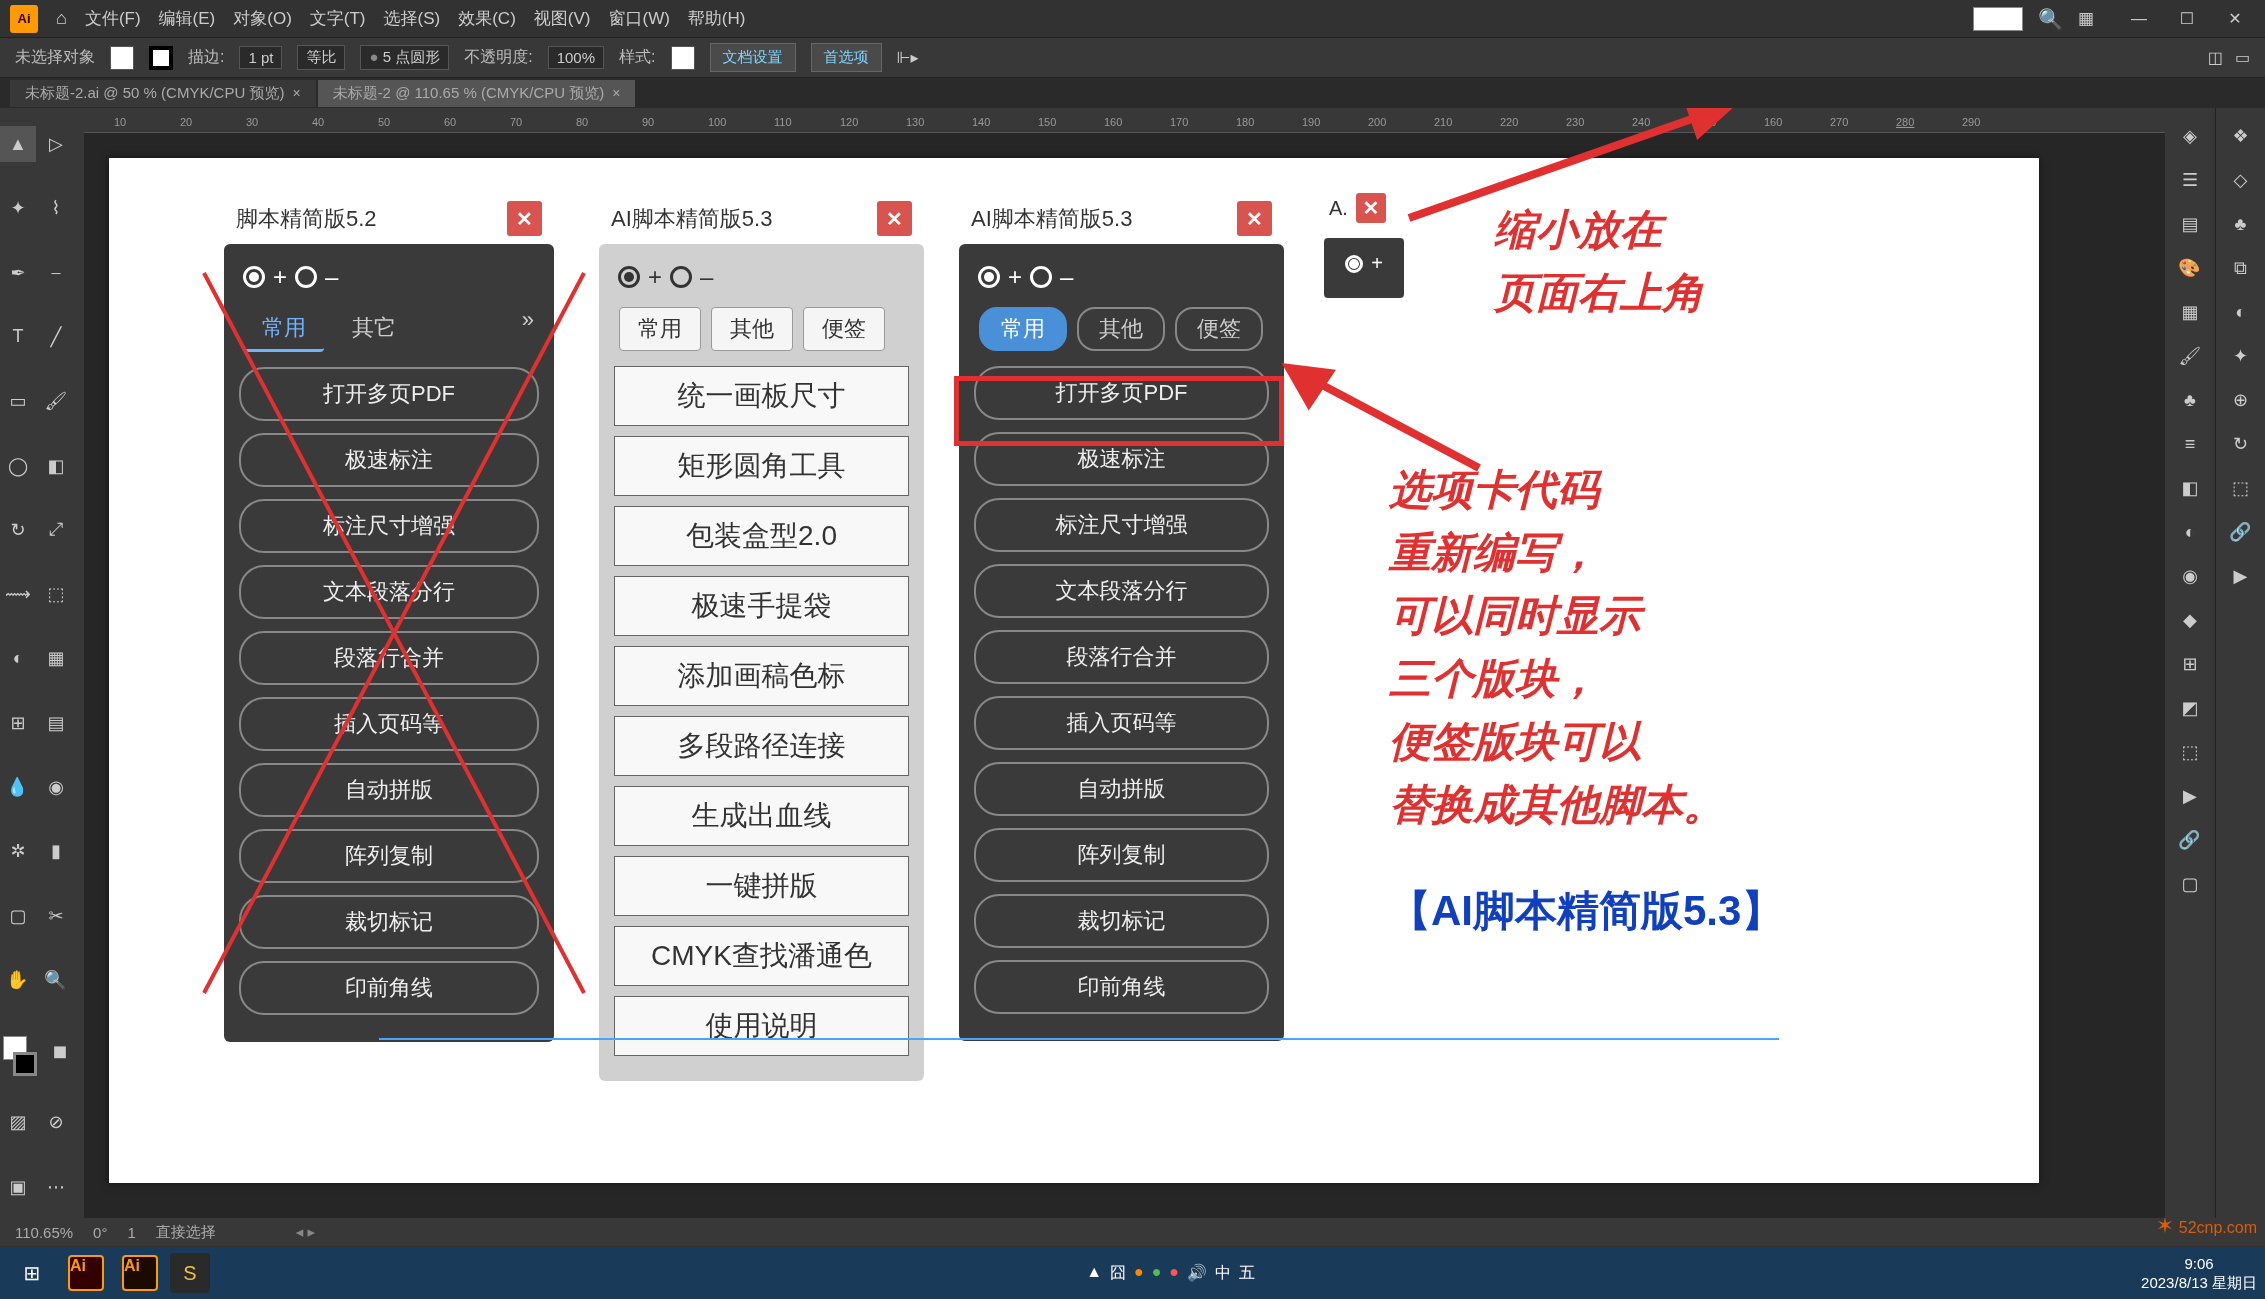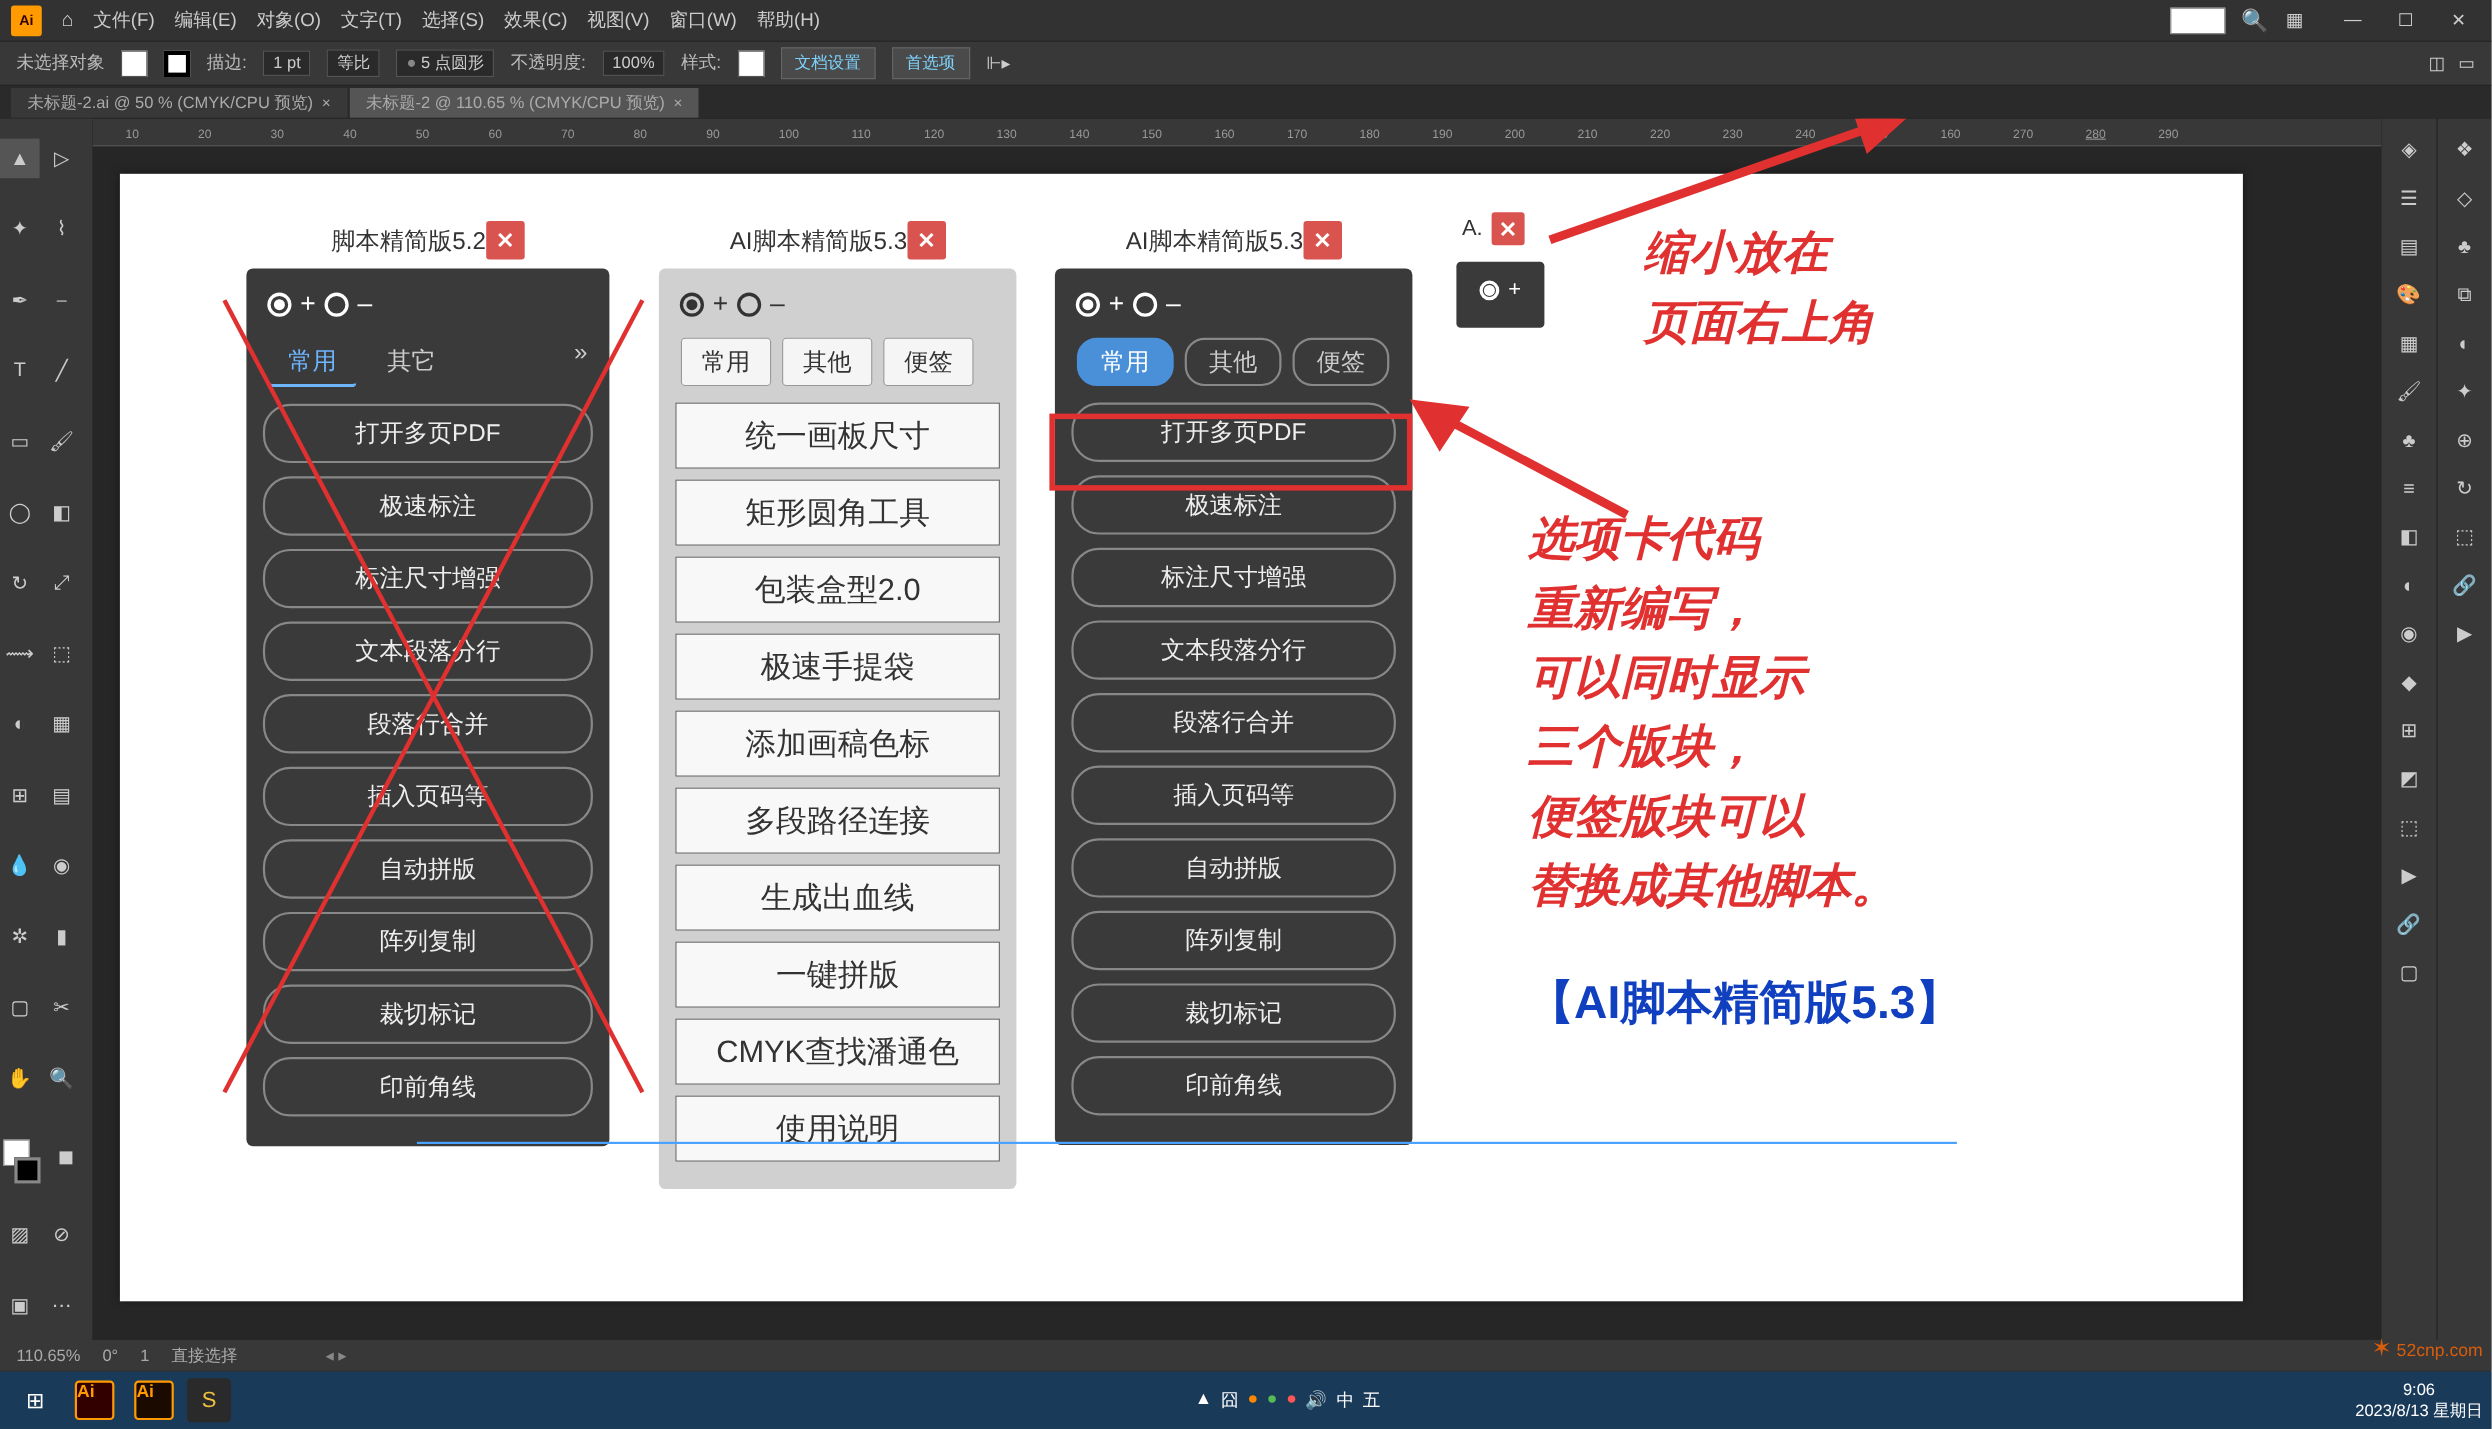--- a/index.html
+++ b/index.html
@@ -37,21 +37,21 @@
 .panel-icon{width:40px;height:40px;display:flex;align-items:center;justify-content:center;color:#ccc;font-size:18px;border-radius:3px}
 .statusbar{height:28px;background:#383838;display:flex;align-items:center;padding:0 15px;color:#aaa;font-size:15px;gap:20px}
 .taskbar{height:52px;background:#1a3a5a;display:flex;align-items:center;padding:0 8px;gap:6px;position:absolute;bottom:0;width:100%}
 .tb-icon{width:48px;height:42px;display:flex;align-items:center;justify-content:center;color:#fff;font-size:20px;border-radius:3px}
 .tb-ai{background:#330000;color:#ff9a00;width:36px;height:36px;font-weight:bold;font-size:16px;border-radius:4px;border:2px solid #ff9a00}
 .tb-ai.dark{background:#1a0a00}
 .tb-time{margin-left:auto;color:#fff;text-align:center;font-size:15px;line-height:1.3}
 .tray-icons{display:flex;gap:8px;color:#fff;font-size:16px;margin-right:10px}
 
 .script-panel{position:absolute;border-radius:4px}
-.sp-header{display:flex;align-items:center;justify-content:center;padding:8px 12px;font-size:22px}
+.sp-header{display:flex;align-items:center;justify-content:space-between;padding:8px 12px;font-size:22px}
 .sp-close{width:35px;height:35px;background:#d9534f;color:#fff;display:flex;align-items:center;justify-content:center;font-size:20px;font-weight:bold;border-radius:3px}
 .sp-body{padding:15px;border-radius:6px}
 .sp-dark{background:#3a3a3a}
 .sp-light{background:#d0d0d0}
 .radio-row{display:flex;align-items:center;gap:8px;color:#fff;font-size:24px;margin-bottom:12px;padding:4px}
 .radio-circle{width:22px;height:22px;border:3px solid #fff;border-radius:50%;display:inline-flex;align-items:center;justify-content:center}
 .radio-circle.filled::after{content:"";width:10px;height:10px;background:#fff;border-radius:50%}
 .radio-light .radio-circle{border-color:#333}
 .radio-light .radio-circle.filled::after{background:#333}
 .radio-light{color:#333}

